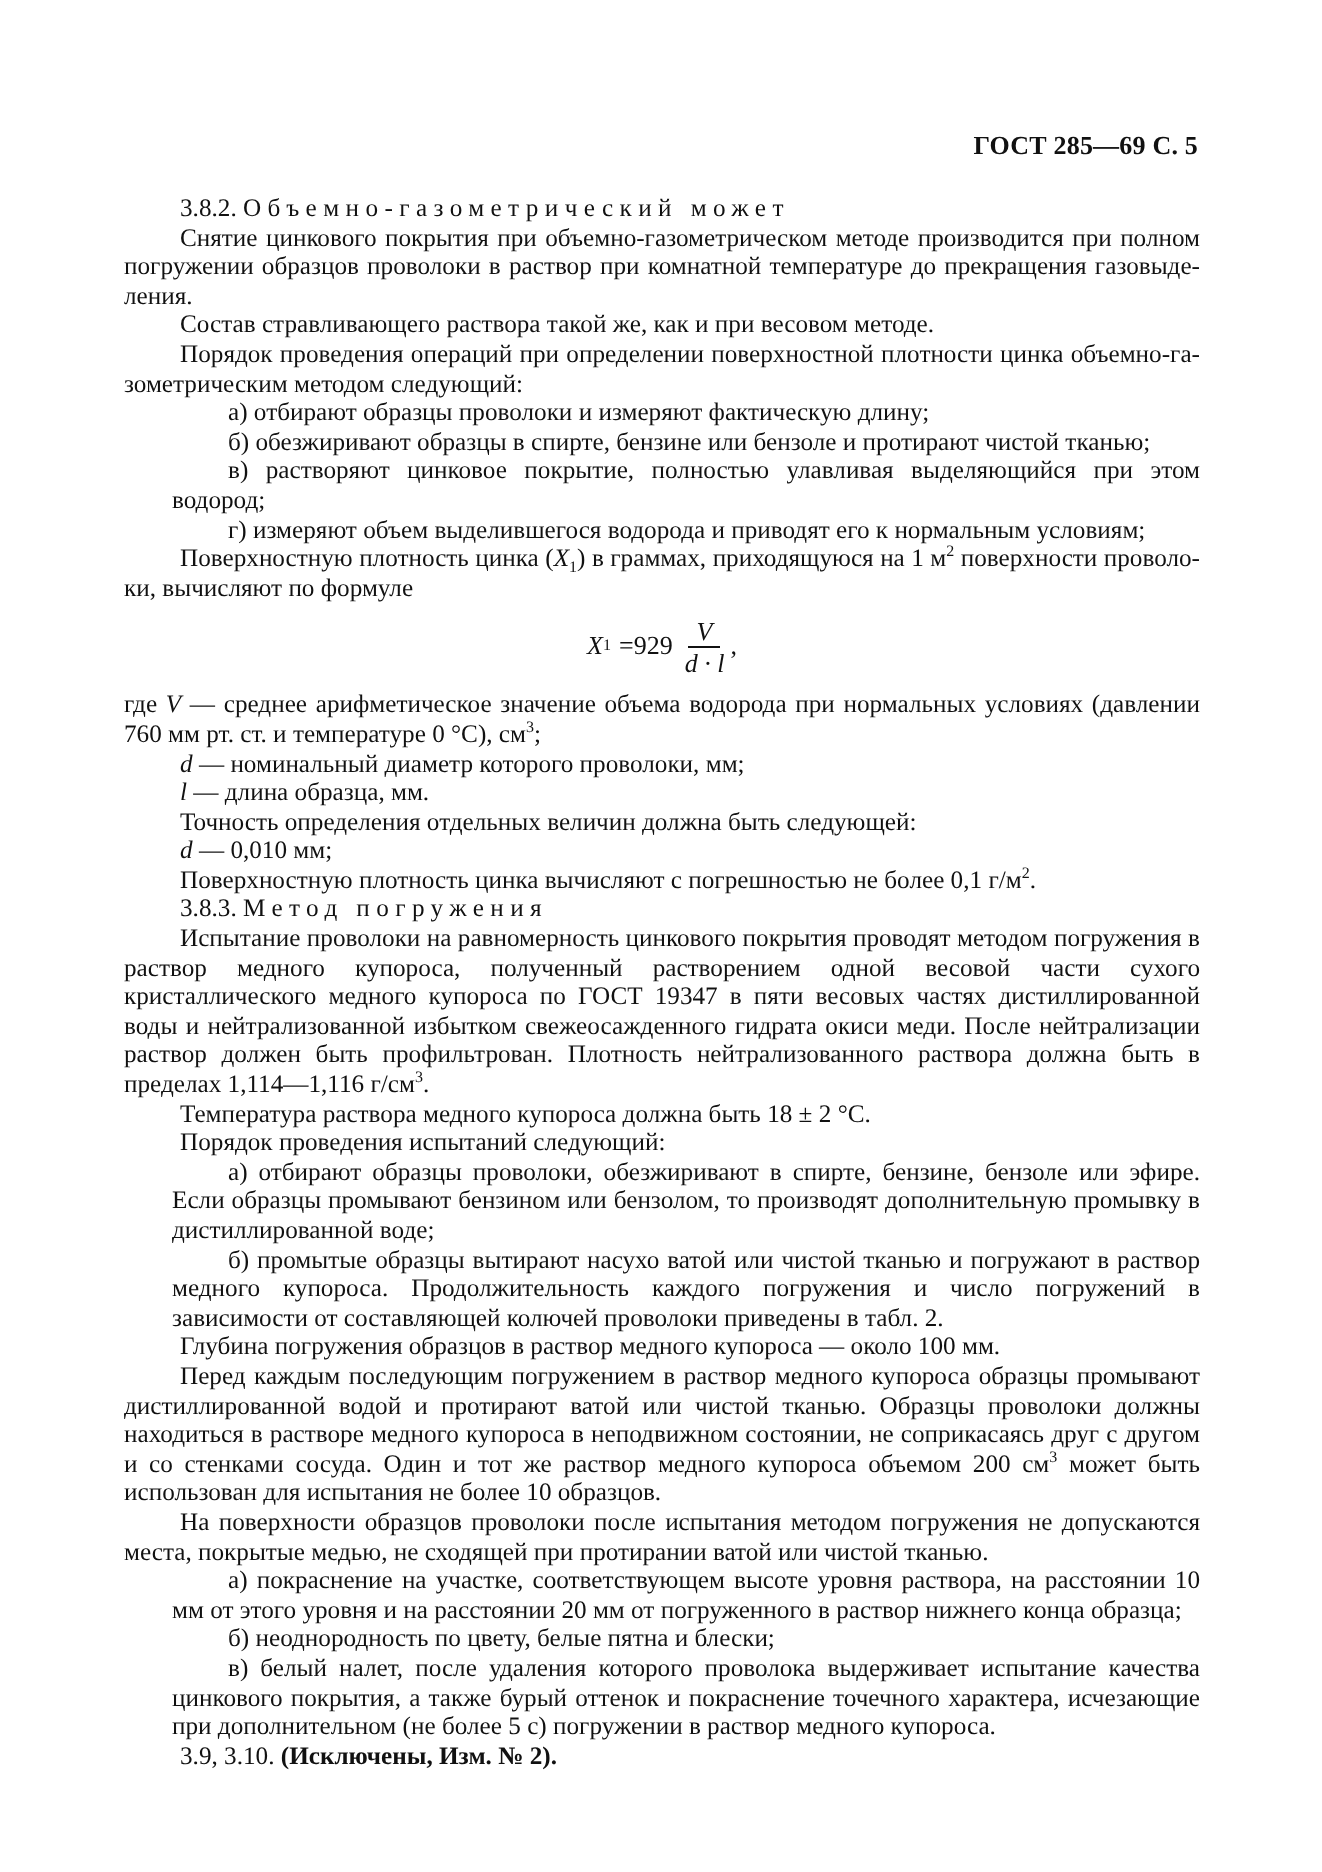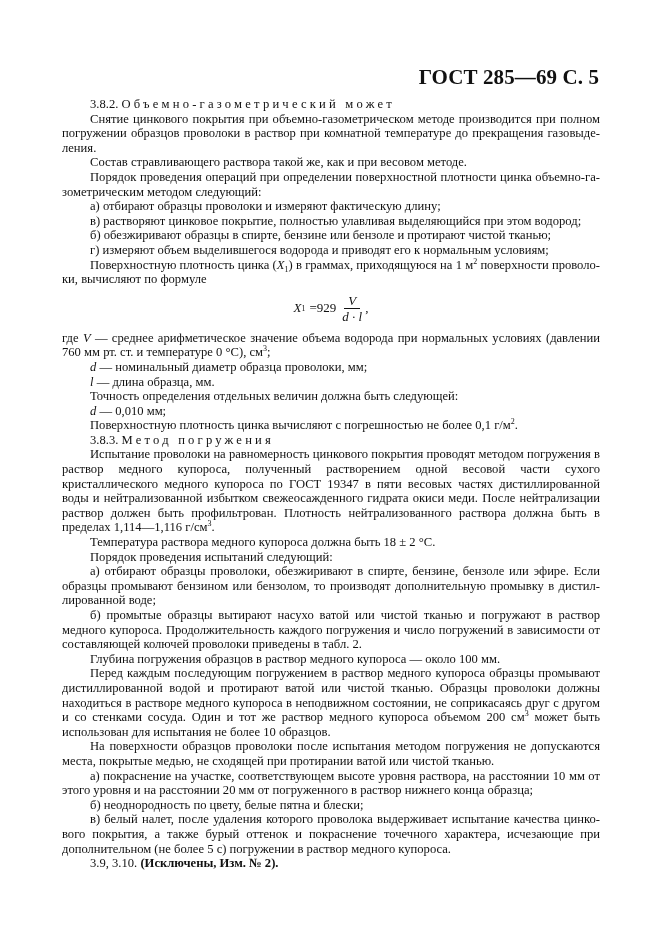--- a/index.html
+++ b/index.html
@@ -3,29 +3,29 @@
 <meta charset="utf-8">
 <style>
   html, body { margin: 0; padding: 0; background: #ffffff; }
   body {
     width: 661px; height: 936px; position: relative; overflow: hidden;
     font-family: "Liberation Serif", "DejaVu Serif", serif;
     color: #111111;
   }
   .header {
     position: absolute; top: 65px; right: 62px;
-    font-size: 21px; font-weight: bold; letter-spacing: 0.1px;
+    font-size: 13px; font-weight: bold; letter-spacing: 0.1px;
   }
   .page {
     position: absolute; top: 97px; left: 62px; width: 538px;
     font-size: 12.6px; line-height: 14.6px;
   }
   .p { margin: 0; text-align: justify; text-indent: 28px; hyphens: manual; }
   .p.noind { text-indent: 0; }
-  .p.sub { text-indent: 28px; }
+  .p.sub { text-indent: 28px; margin-left: 24px; }
   .p.legend { text-indent: 0; padding-left: 28px; }
   .spaced { letter-spacing: 3.2px; }
   .bold { font-weight: bold; }
   .it { font-style: italic; }
   sup { font-size: 8px; line-height: 0; vertical-align: 5px; }
   sub { font-size: 8px; line-height: 0; vertical-align: -3px; }
   .formula {
     display: flex; justify-content: center; align-items: center;
     height: 40px; margin: 2px 0 2px 0; font-size: 13px;
   }
@@ -43,38 +43,38 @@
 <div class="page">
 
   <p class="p">
     <span>3.8.2.</span>
     <span class="spaced">Объемно-газометрический может</span>
   </p>
   <p class="p">Снятие цинкового покрытия при объемно-газометрическом методе производится при полном погружении образцов проволоки в раствор при комнатной температуре до прекращения газовыде­ления.</p>
   <p class="p">Состав стравливающего раствора такой же, как и при весовом методе.</p>
   <p class="p">Порядок проведения операций при определении поверхностной плотности цинка объемно-га­зометрическим методом следующий:</p>
   <p class="p sub">а)  отбирают образцы проволоки и измеряют фактическую длину;</p>
+  <p class="p sub">б)  обезжиривают образцы в спирте, бензине или бензоле и протирают чистой тканью;</p>
   <p class="p sub">в)  растворяют цинковое покрытие, полностью улавливая выделяющийся при этом водород;</p>
-  <p class="p sub">б)  обезжиривают образцы в спирте, бензине или бензоле и протирают чистой тканью;</p>
   <p class="p sub">г)  измеряют объем выделившегося водорода и приводят его к нормальным условиям;</p>
   <p class="p"><span>Поверхностную плотность цинка (</span><span class="it">X</span><sub>1</sub><span>) в граммах, приходящуюся на 1 м</span><sup>2</sup><span> поверхности проволо­ки, вычисляют по формуле</span></p>
 
   <div class="formula">
     <span class="lhs">X</span>
       <sub>1</sub>
     <span class="eq">=929</span>
     <span class="frac">
       <span class="num">V</span>
       <span class="den">d · l</span>
     </span>
     <span>,</span>
   </div>
 
   <p class="p noind"><span>где </span><span class="it">V</span><span> — среднее арифметическое значение объема водорода при нормальных условиях (давлении 760 мм рт. ст. и температуре 0 °С), см</span><sup>3</sup><span>;</span></p>
-  <p class="p legend"><span class="it">d</span><span> — номинальный диаметр образца проволоки, мм;</span></p>
+  <p class="p legend"><span class="it">d</span><span> — номинальный диаметр которого проволоки, мм;</span></p>
   <p class="p legend"><span class="it">l</span><span> — длина образца, мм.</span></p>
   <p class="p">Точность определения отдельных величин должна быть следующей:</p>
   <p class="p"><span class="it">d</span><span> — 0,010 мм;</span></p>
   <p class="p"><span>Поверхностную плотность цинка вычисляют с погрешностью не более 0,1 г/м</span><sup>2</sup><span>.</span></p>
 
   <p class="p">
     <span>3.8.3.</span>
     <span class="spaced">Метод погружения</span>
   </p>
   <p class="p"><span>Испытание проволоки на равномерность цинкового покрытия проводят методом погружения в раствор медного купороса, полученный растворением одной весовой части сухого кристаллического медного купороса по ГОСТ 19347 в пяти весовых частях дистиллированной воды и нейтрализованной избытком свежеосажденного гидрата окиси меди. После нейтрализации раствор должен быть профиль­трован. Плотность нейтрализованного раствора должна быть в пределах 1,114—1,116 г/см</span><sup>3</sup><span>.</span></p>

